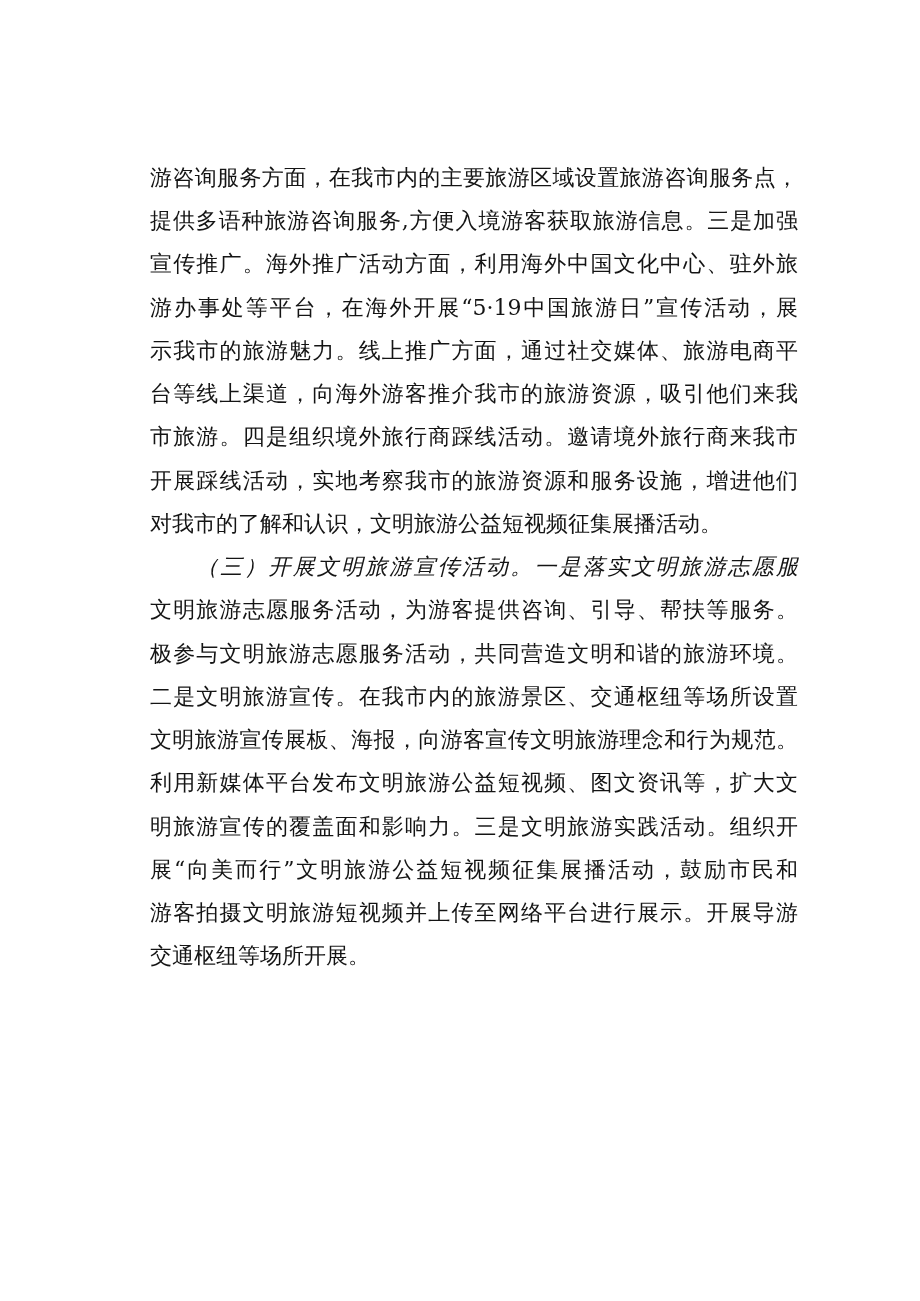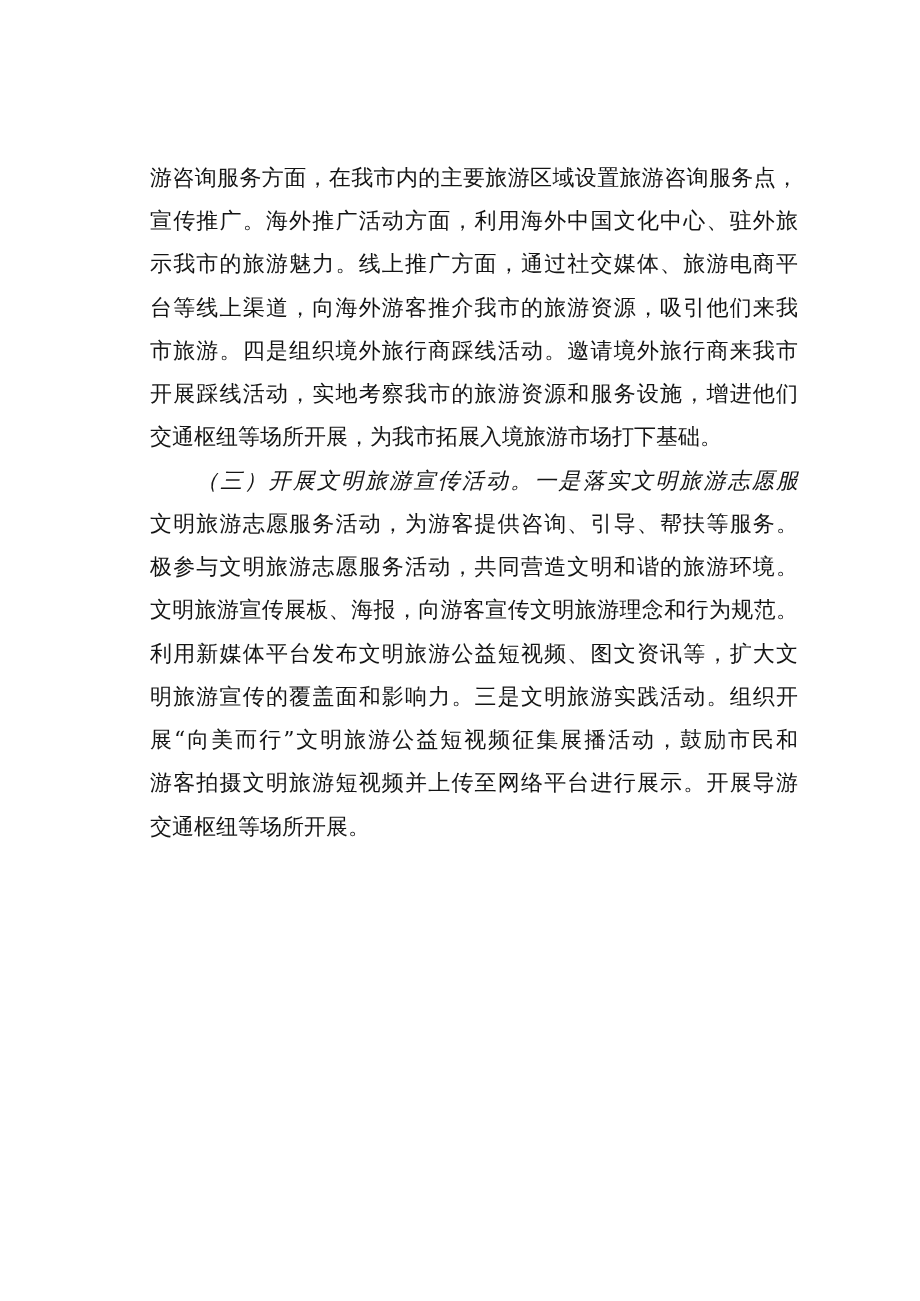--- a/index.html
+++ b/index.html
@@ -50,32 +50,35 @@
     }
   </style>
 </head>
 <body>
 
 <div class="page">
   <div class="text-block">
 
     <div class="paragraph">
       <div class="line">游咨询服务方面，在我市内的主要旅游区域设置旅游咨询服务点，</div>
+      <div class="line">提供多语种旅游咨询服务,方便入境游客获取旅游信息。三是加强</div>
       <div class="line">宣传推广。海外推广活动方面，利用海外中国文化中心、驻外旅</div>
+      <div class="line">游办事处等平台，在海外开展“5·19中国旅游日”宣传活动，展</div>
       <div class="line">示我市的旅游魅力。线上推广方面，通过社交媒体、旅游电商平</div>
       <div class="line">台等线上渠道，向海外游客推介我市的旅游资源，吸引他们来我</div>
       <div class="line">市旅游。四是组织境外旅行商踩线活动。邀请境外旅行商来我市</div>
       <div class="line">开展踩线活动，实地考察我市的旅游资源和服务设施，增进他们</div>
-      <div class="line last">交通枢纽等场所开展，为我市拓展入境旅游市场打下基础。</div>
+      <div class="line last">对我市的了解和认识，文明旅游公益短视频征集展播活动。</div>
     </div>
 
     <div class="paragraph">
       <div class="line indent">（三）开展文明旅游宣传活动。一是落实文明旅游志愿服</div>
       <div class="line">文明旅游志愿服务活动，为游客提供咨询、引导、帮扶等服务。</div>
       <div class="line">极参与文明旅游志愿服务活动，共同营造文明和谐的旅游环境。</div>
+      <div class="line">二是文明旅游宣传。在我市内的旅游景区、交通枢纽等场所设置</div>
       <div class="line">文明旅游宣传展板、海报，向游客宣传文明旅游理念和行为规范。</div>
       <div class="line">利用新媒体平台发布文明旅游公益短视频、图文资讯等，扩大文</div>
       <div class="line">明旅游宣传的覆盖面和影响力。三是文明旅游实践活动。组织开</div>
       <div class="line">展“向美而行”文明旅游公益短视频征集展播活动，鼓励市民和</div>
       <div class="line">游客拍摄文明旅游短视频并上传至网络平台进行展示。开展导游</div>
       <div class="line last">交通枢纽等场所开展。</div>
     </div>
   </div>
 </div>
 

